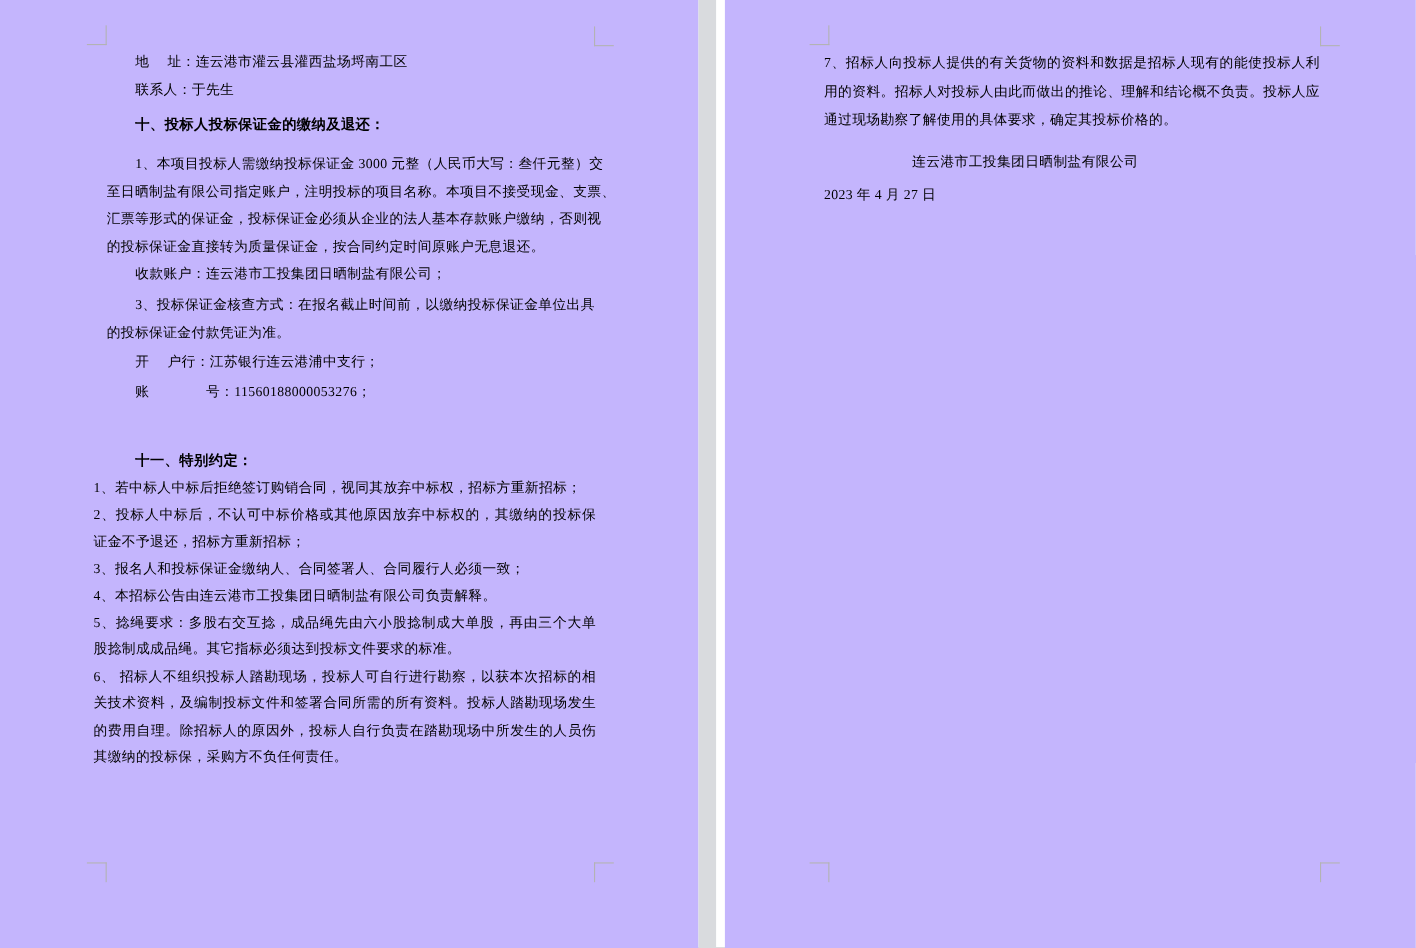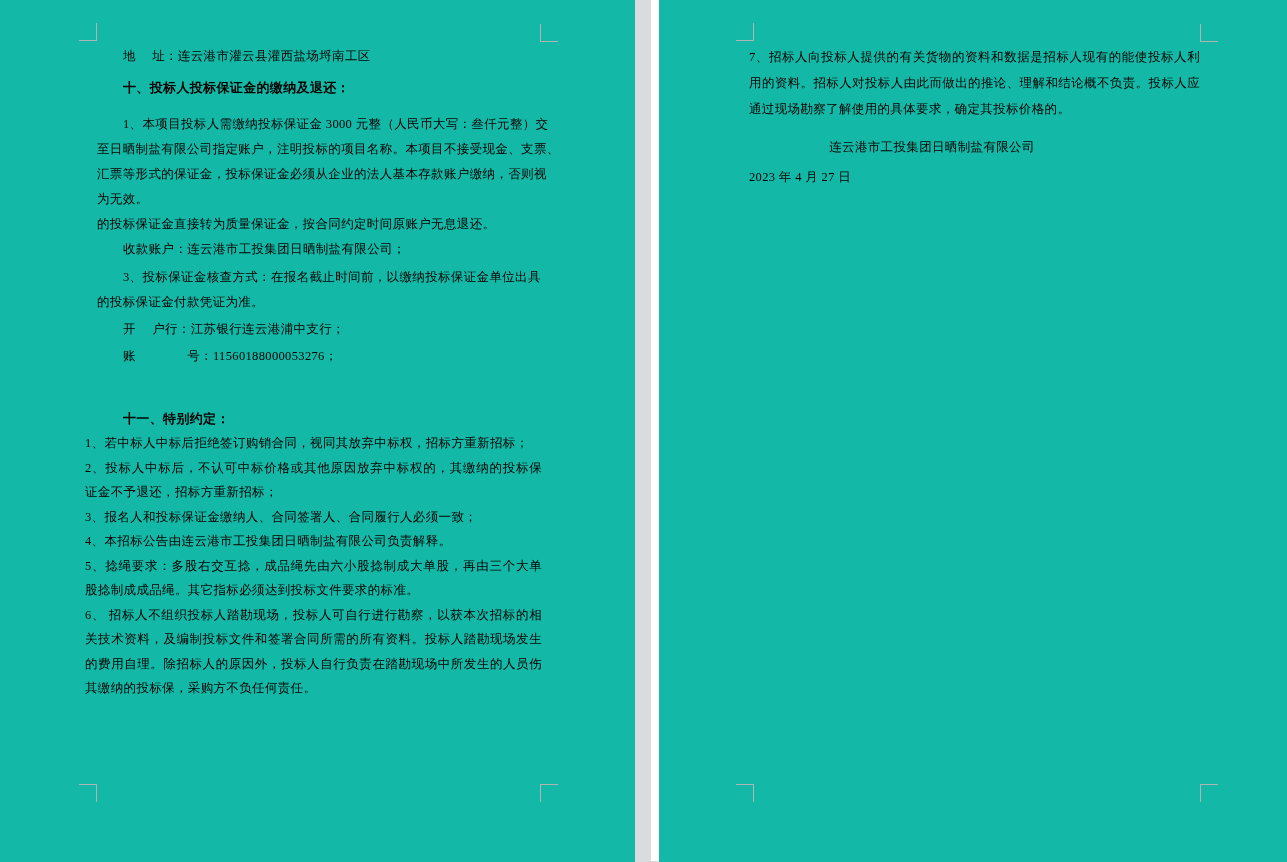--- a/index.html
+++ b/index.html
@@ -1,21 +1,21 @@
 <!DOCTYPE html>
 <html><head>
 <meta charset="utf-8">
 <style>
   html,body{margin:0;padding:0;}
   body{
     width:1287px;height:862px;overflow:hidden;position:relative;
     background:#ffffff;color:#000;
     font-family:"Liberation Serif","DejaVu Serif",serif;
   }
-  .page{position:absolute;top:0;height:862px;background:#14b8a6;}
+  .page{position:absolute;top:0;height:862px;background:#c4b5fd;}
   #pageL{left:0;width:635px;}
   #pageR{left:659px;width:633px;}
   .page-gap{position:absolute;left:635px;top:0;width:16px;height:862px;background:#d9dbde;}
   .edge-left{position:absolute;left:0;top:0;width:1px;height:862px;background:#d9d9d9;}
   .edge-bottom{position:absolute;left:0;top:861px;width:1287px;height:1px;background:#d9d9d9;}
   .edge-right{position:absolute;left:1284px;top:0;width:3px;height:862px;background:#dcdee0;border-left:1px solid #c9cbcd;box-sizing:border-box;}
 
   .textarea{position:absolute;top:44px;}
   #pageL .textarea{left:97px;width:443px;}
   #pageR .textarea{left:90px;width:451px;}
@@ -47,25 +47,25 @@
 <div class="edge-bottom"></div>
 <div class="edge-right"></div>
 
 <div class="page" id="pageL">
   <div class="cm tl" style="left:79px;top:23px;"></div>
   <div class="cm tr" style="left:540px;top:24px;"></div>
   <div class="cm bl" style="left:79px;top:784px;"></div>
   <div class="cm br" style="left:540px;top:784px;"></div>
   <div class="textarea">
       <div class="line indent">地　 址：连云港市灌云县灌西盐场埒南工区</div>
+      <div class="line indent">联系人：于先生</div>
       <div class="line indent bold m6">十、投标人投标保证金的缴纳及退还：</div>
       <div class="line indent fill m12">1、本项目投标人需缴纳投标保证金 3000 元整（人民币大写：叁仟元整）交</div>
       <div class="line fill">至日晒制盐有限公司指定账户，注明投标的项目名称。本项目不接受现金、支票、</div>
       <div class="line fill">汇票等形式的保证金，投标保证金必须从企业的法人基本存款账户缴纳，否则视</div>
-      <div class="line">为无效。</div>
       <div class="line">的投标保证金直接转为质量保证金，按合同约定时间原账户无息退还。</div>
       <div class="line indent">收款账户：连云港市工投集团日晒制盐有限公司；</div>
       <div class="line indent fill m3">3、投标保证金核查方式：在报名截止时间前，以缴纳投标保证金单位出具</div>
       <div class="line">的投标保证金付款凭证为准。</div>
       <div class="line indent m2">开　 户行：江苏银行连云港浦中支行；</div>
       <div class="line indent m2">账　　　　号：11560188000053276；</div>
       <div class="line indent bold m25">十一、特别约定：</div>
       <div class="line out">1、若中标人中标后拒绝签订购销合同，视同其放弃中标权，招标方重新招标；</div>
       <div class="line out fill">2、投标人中标后，不认可中标价格或其他原因放弃中标权的，其缴纳的投标保</div>
       <div class="line out">证金不予退还，招标方重新招标；</div>

